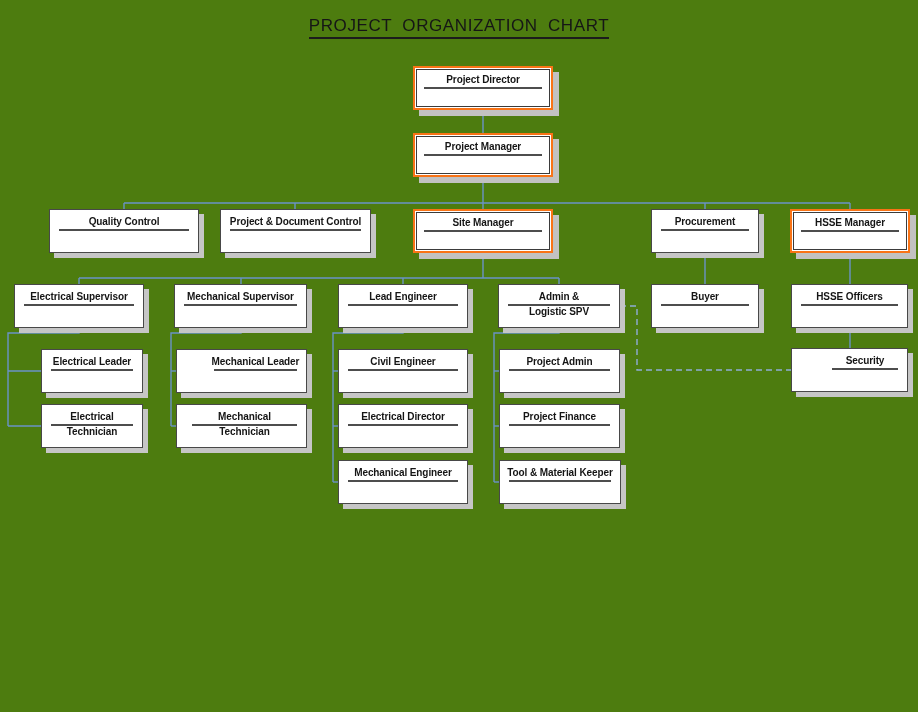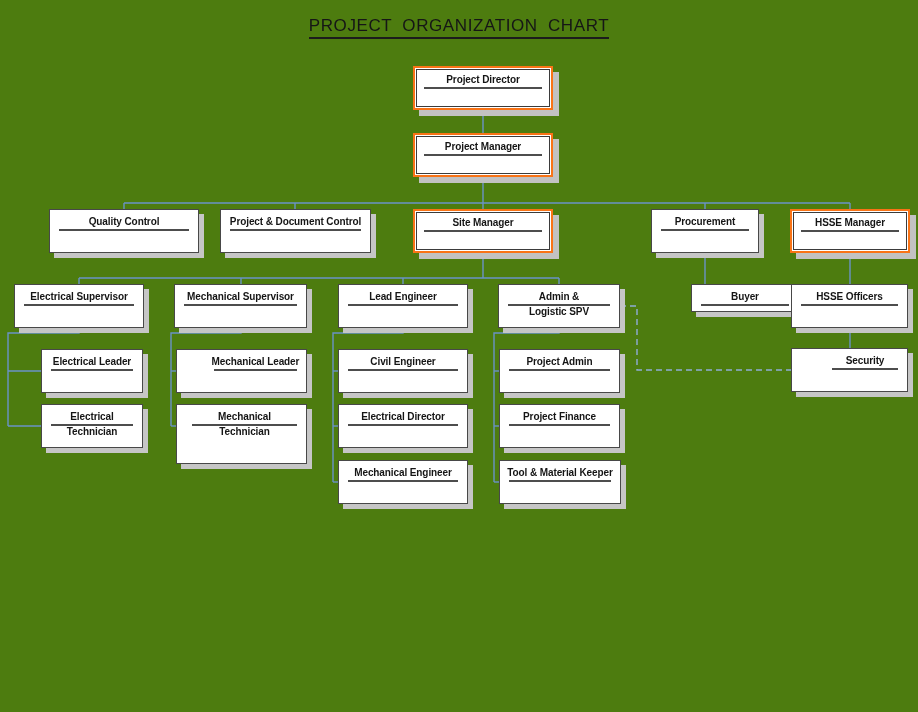--- a/index.html
+++ b/index.html
@@ -120,21 +120,21 @@
       <div class="nbox" style="left: 338px; top: 284px; width: 130px; height: 44px;">
       <span class="t1">Lead Engineer</span>
       <span class="rule"></span>
 
     </div>
       <div class="nbox" style="left: 498px; top: 284px; width: 122px; height: 44px;">
       <span class="t1">Admin &amp;</span>
       <span class="rule"></span>
       <span class="t2">Logistic SPV</span>
     </div>
-      <div class="nbox" style="left: 651px; top: 284px; width: 108px; height: 28px; margin-left: 40px;">
+      <div class="nbox" style="left: 651px; top: 284px; width: 108px; height: 44px;">
       <span class="t1">Buyer</span>
       <span class="rule"></span>
 
     </div>
       <div class="nbox" style="left: 791px; top: 284px; width: 117px; height: 44px;">
       <span class="t1">HSSE Officers</span>
       <span class="rule"></span>
 
     </div>
       <div class="nbox" style="left: 41px; top: 349px; width: 102px; height: 44px;">
@@ -160,21 +160,21 @@
       <div class="nbox" style="left: 791px; top: 348px; width: 117px; height: 44px; padding-left: 31px;">
       <span class="t1">Security</span>
       <span class="rule"></span>
 
     </div>
       <div class="nbox" style="left: 41px; top: 404px; width: 102px; height: 44px;">
       <span class="t1">Electrical</span>
       <span class="rule"></span>
       <span class="t2">Technician</span>
     </div>
-      <div class="nbox" style="left: 176px; top: 404px; width: 131px; height: 60px; padding-left: 6px;">
+      <div class="nbox" style="left: 176px; top: 404px; width: 131px; height: 44px; padding-left: 6px;">
       <span class="t1">Mechanical</span>
       <span class="rule"></span>
       <span class="t2">Technician</span>
     </div>
       <div class="nbox" style="left: 338px; top: 404px; width: 130px; height: 44px;">
       <span class="t1">Electrical Director</span>
       <span class="rule"></span>
 
     </div>
       <div class="nbox" style="left: 499px; top: 404px; width: 121px; height: 44px;">

